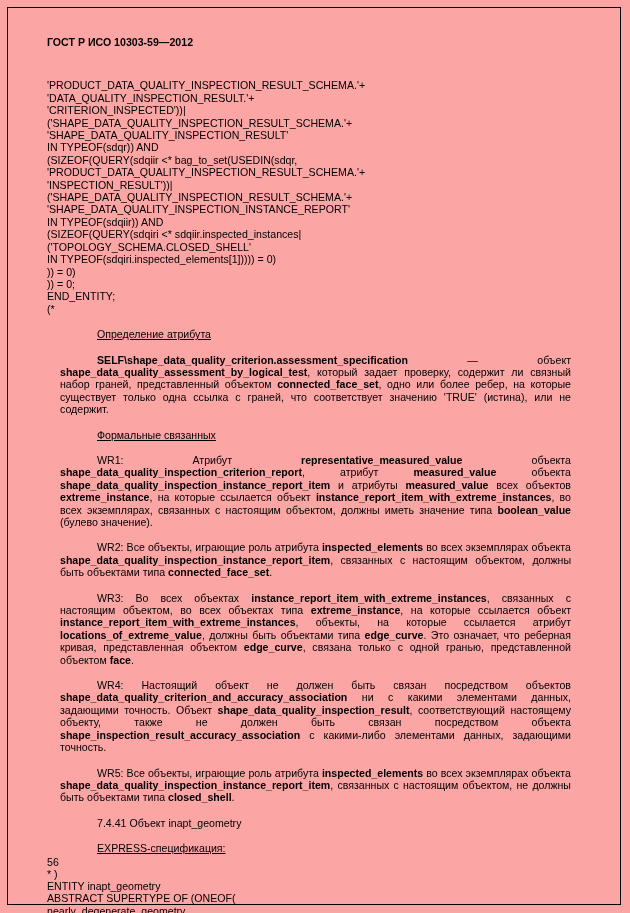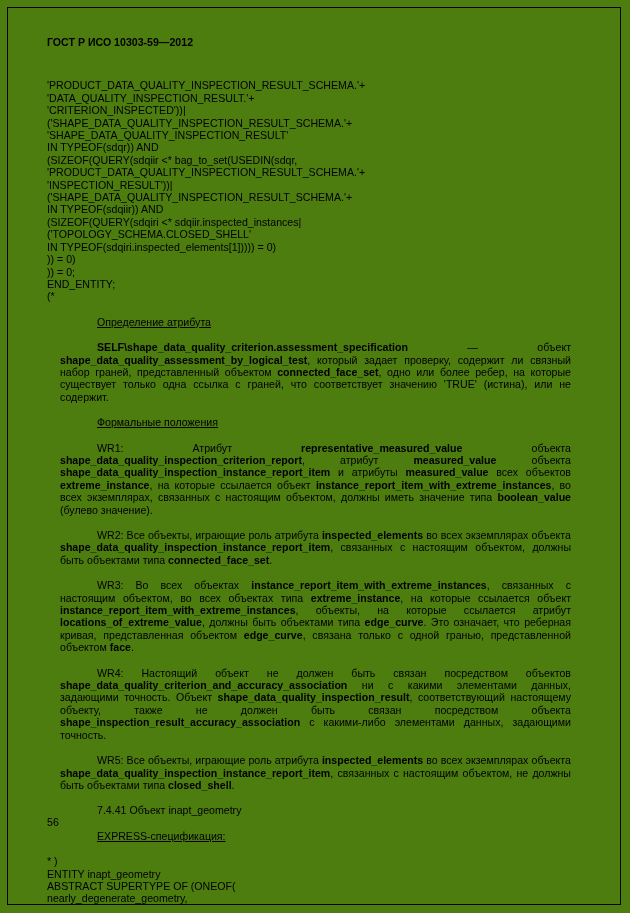--- a/index.html
+++ b/index.html
@@ -1,21 +1,21 @@
 <!DOCTYPE html>
 <html><head>
 <meta charset="utf-8">
 <style>
   html, body { margin: 0; padding: 0; }
   body { background: #ffffff; }
   .page {
     position: relative;
     width: 630px;
     height: 913px;
-    background: #4d7c0f;
+    background: #fca5a5;
     color: #000000;
     font-family: "Liberation Sans", sans-serif;
     font-size: 10.6px;
     line-height: 12.4px;
     overflow: hidden;
   }
   .page-border {
     position: absolute;
     left: 7px; top: 7px;
     width: 614px; height: 898px;
@@ -27,21 +27,21 @@
     position: absolute;
     left: 47px; top: 36px;
     width: 537px;
   }
   .doc-header { font-weight: bold; margin: 0 0 31px 0; }
   .code-line { white-space: pre; }
   .para { margin: 13px; text-indent: 37px; text-align: justify; }
   .para b { font-weight: bold; }
   .bold { font-weight: normal; }
   .u { text-decoration: underline; }
-  .page-number { position: absolute; left: 47px; top: 816px; }
+  .page-number { position: absolute; left: 47px; top: 856px; }
 </style>
 </head>
 <body>
 
 <div class="page">
   <div class="page-border"></div>
 
   <div class="content">
     <div class="doc-header">ГОСТ Р ИСО 10303-59—2012</div>
 
@@ -49,35 +49,36 @@
         <div class="code-line">'PRODUCT_DATA_QUALITY_INSPECTION_RESULT_SCHEMA.'+</div>
         <div class="code-line">'DATA_QUALITY_INSPECTION_RESULT.'+</div>
         <div class="code-line">'CRITERION_INSPECTED'))|</div>
         <div class="code-line">('SHAPE_DATA_QUALITY_INSPECTION_RESULT_SCHEMA.'+</div>
         <div class="code-line">'SHAPE_DATA_QUALITY_INSPECTION_RESULT'</div>
         <div class="code-line">IN TYPEOF(sdqr)) AND</div>
         <div class="code-line">(SIZEOF(QUERY(sdqiir &lt;* bag_to_set(USEDIN(sdqr,</div>
         <div class="code-line">'PRODUCT_DATA_QUALITY_INSPECTION_RESULT_SCHEMA.'+</div>
         <div class="code-line">'INSPECTION_RESULT'))|</div>
         <div class="code-line">('SHAPE_DATA_QUALITY_INSPECTION_RESULT_SCHEMA.'+</div>
+        <div class="code-line">'SHAPE_DATA_QUALITY_INSPECTION_INSTANCE_REPORT'</div>
         <div class="code-line">IN TYPEOF(sdqiir)) AND</div>
         <div class="code-line">(SIZEOF(QUERY(sdqiri &lt;* sdqiir.inspected_instances|</div>
         <div class="code-line">('TOPOLOGY_SCHEMA.CLOSED_SHELL'</div>
         <div class="code-line">IN TYPEOF(sdqiri.inspected_elements[1])))) = 0)</div>
         <div class="code-line">)) = 0)</div>
         <div class="code-line">)) = 0;</div>
         <div class="code-line">END_ENTITY;</div>
         <div class="code-line">(*</div>
       </section>
 
     <p class="para"><span class="u">Определение атрибута</span></p>
 
     <p class="para"><b>SELF\shape_data_quality_criterion.assessment_specification</b><span> — объект </span><b>shape_data_quality_assessment_by_logical_test</b><span>, который задает проверку, содержит ли связный набор граней, представленный объектом </span><b>connected_face_set</b><span>, одно или более ребер, на которые существует только одна ссылка с граней, что соответствует значению 'TRUE' (истина), или не содержит.</span></p>
 
-    <p class="para"><span class="u">Формальные положения</span></p>
+    <p class="para"><span class="u">Формальные связанных</span></p>
 
     <p class="para"><span>WR1: Атрибут </span><b>representative_measured_value</b><span> объекта </span><b>shape_data_quality_inspection_criterion_report</b><span>, атрибут </span><b>measured_value</b><span> объекта </span><b>shape_data_quality_inspection_instance_report_item</b><span> и атрибуты </span><b>measured_value</b><span> всех объектов </span><b>extreme_instance</b><span>, на которые ссылается объект </span><b>instance_report_item_with_extreme_instances</b><span>, во всех экземплярах, связанных с настоящим объектом, должны иметь значение типа </span><b>boolean_value</b><span> (булево значение).</span></p>
     <p class="para"><span>WR2: Все объекты, играющие роль атрибута </span><b>inspected_elements</b><span> во всех экземплярах объекта </span><b>shape_data_quality_inspection_instance_report_item</b><span>, связанных с настоящим объектом, должны быть объектами типа </span><b>connected_face_set</b><span>.</span></p>
     <p class="para"><span>WR3: Во всех объектах </span><b>instance_report_item_with_extreme_instances</b><span>, связанных с настоящим объектом, во всех объектах типа </span><b>extreme_instance</b><span>, на которые ссылается объект </span><b>instance_report_item_with_extreme_instances</b><span>, объекты, на которые ссылается атрибут </span><b>locations_of_extreme_value</b><span>, должны быть объектами типа </span><b>edge_curve</b><span>. Это означает, что реберная кривая, представленная объектом </span><b>edge_curve</b><span>, связана только с одной гранью, представленной объектом </span><b>face</b><span>.</span></p>
     <p class="para"><span>WR4: Настоящий объект не должен быть связан посредством объектов </span><b>shape_data_quality_criterion_and_accuracy_association</b><span> ни с какими элементами данных, задающими точность. Объект </span><b>shape_data_quality_inspection_result</b><span>, соответствующий настоящему объекту, также не должен быть связан посредством объекта </span><b>shape_inspection_result_accuracy_association</b><span> с какими-либо элементами данных, задающими точность.</span></p>
     <p class="para"><span>WR5: Все объекты, играющие роль атрибута </span><b>inspected_elements</b><span> во всех экземплярах объекта </span><b>shape_data_quality_inspection_instance_report_item</b><span>, связанных с настоящим объектом, не должны быть объектами типа </span><b>closed_shell</b><span>.</span></p>
 
     <p class="para bold">7.4.41 Объект inapt_geometry</p>
 
 

